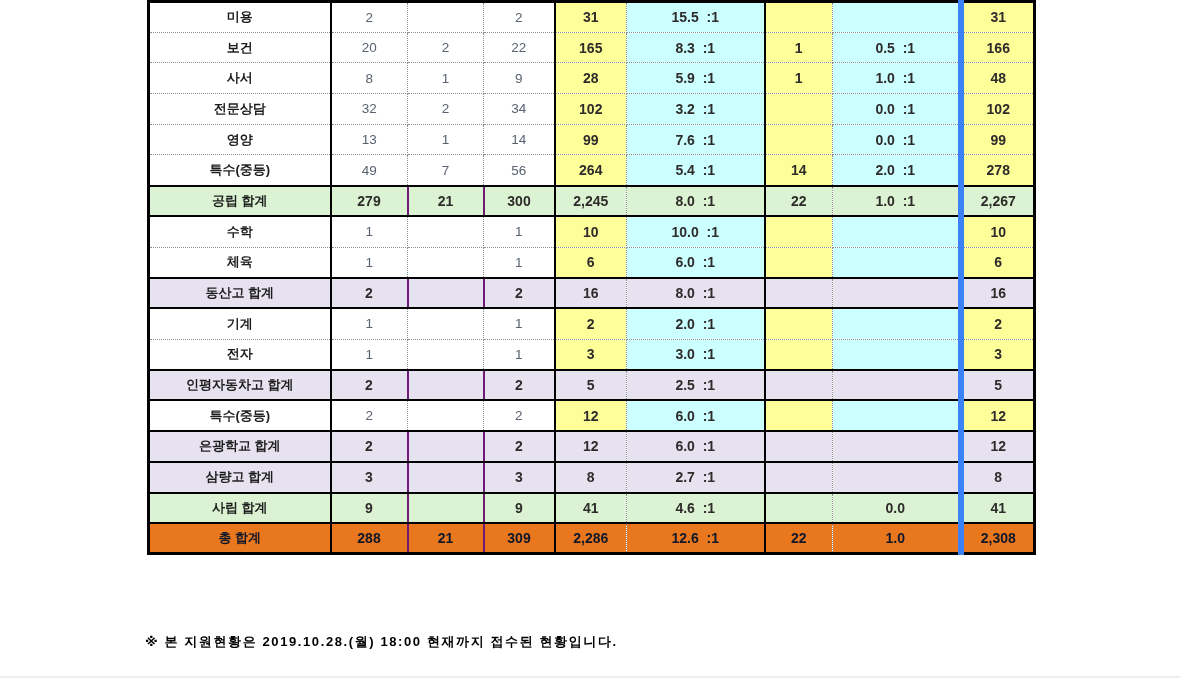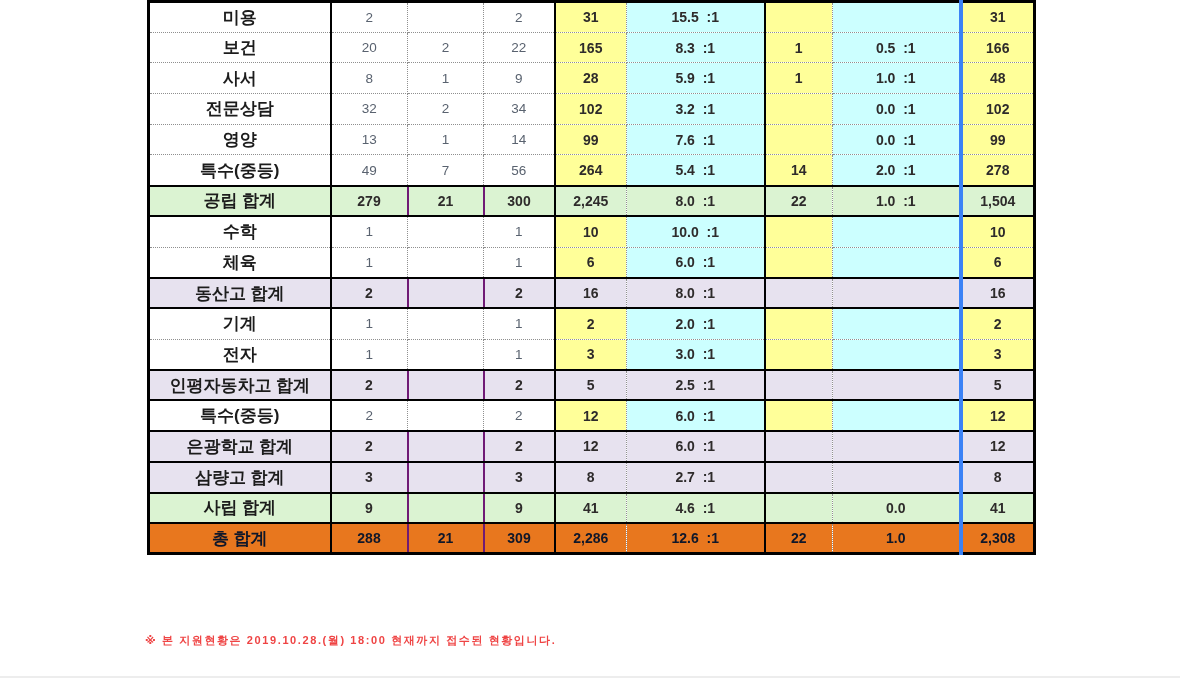--- a/index.html
+++ b/index.html
@@ -18,45 +18,45 @@
   td{
     height:30.7px;box-sizing:border-box;
     text-align:center;vertical-align:middle;padding:0 2px;
     font-size:14px;font-weight:700;color:#2e2b2b;
     border-bottom:2px solid #000;
     white-space:pre;overflow:hidden;
   }
   tr.dot td{border-bottom:1px dotted #8f8f8f;}
 
   
-  td.c0{font-size:17px;color:#1c1c1c;border-right:2px solid #000;}
+  td.c0{font-size:13px;color:#1c1c1c;border-right:2px solid #000;}
   td.c1,td.c2{border-right:1px dotted #8f8f8f;}
   td.c3{border-right:2px solid #000;}
   td.c4{border-right:1px dotted #8f8f8f;}
   td.c5{border-right:2px solid #000;}
   td.c6{border-right:1px dotted #8f8f8f;}
-  td.c7{border-right:4px solid #3b82f6;}
+  td.c7{border-right:6px solid #3b82f6;}
 
   
   tr.subject td{background:#ffffff;}
   tr.subject td.c1,tr.subject td.c2,tr.subject td.c3{
     font-weight:400;color:#59626f;font-size:13.5px;
   }
   tr.subject td.c4,tr.subject td.c6,tr.subject td.c8{background:var(--yellow);}
   tr.subject td.c5,tr.subject td.c7{background:var(--cyan);}
 
   
   tr.total td.c1,tr.total td.c2{border-right:2px solid #701a75;}
   tr.lav td{background:var(--lavender);}
   tr.grn td{background:var(--green);margin-left:21px;}
   tr.org td{background:var(--orange);color:#0f172a;}
 
   .footnote{
     position:absolute;left:145px;top:633px;
-    font-size:11px;font-weight:700;letter-spacing:1.6px;color:#ef4444;
+    font-size:13px;font-weight:700;letter-spacing:1.6px;color:#000000;
     white-space:pre;
   }
   .bottom-line{
     position:absolute;left:0;top:676px;width:1180px;height:2px;background:#ededed;
   }
 </style>
 </head>
 <body>
 
 <div class="page">
@@ -142,21 +142,21 @@
         </tr>
         <tr class="grn total">
           <td class="c0">공립 합계</td>
           <td class="c1">279</td>
           <td class="c2">21</td>
           <td class="c3">300</td>
           <td class="c4">2,245</td>
           <td class="c5">8.0  :1</td>
           <td class="c6">22</td>
           <td class="c7">1.0  :1</td>
-          <td class="c8">1,504</td>
+          <td class="c8">2,267</td>
         </tr>
         <tr class="subject dot">
           <td class="c0">수학</td>
           <td class="c1">1</td>
           <td class="c2"></td>
           <td class="c3">1</td>
           <td class="c4">10</td>
           <td class="c5">10.0  :1</td>
           <td class="c6"></td>
           <td class="c7"></td>

